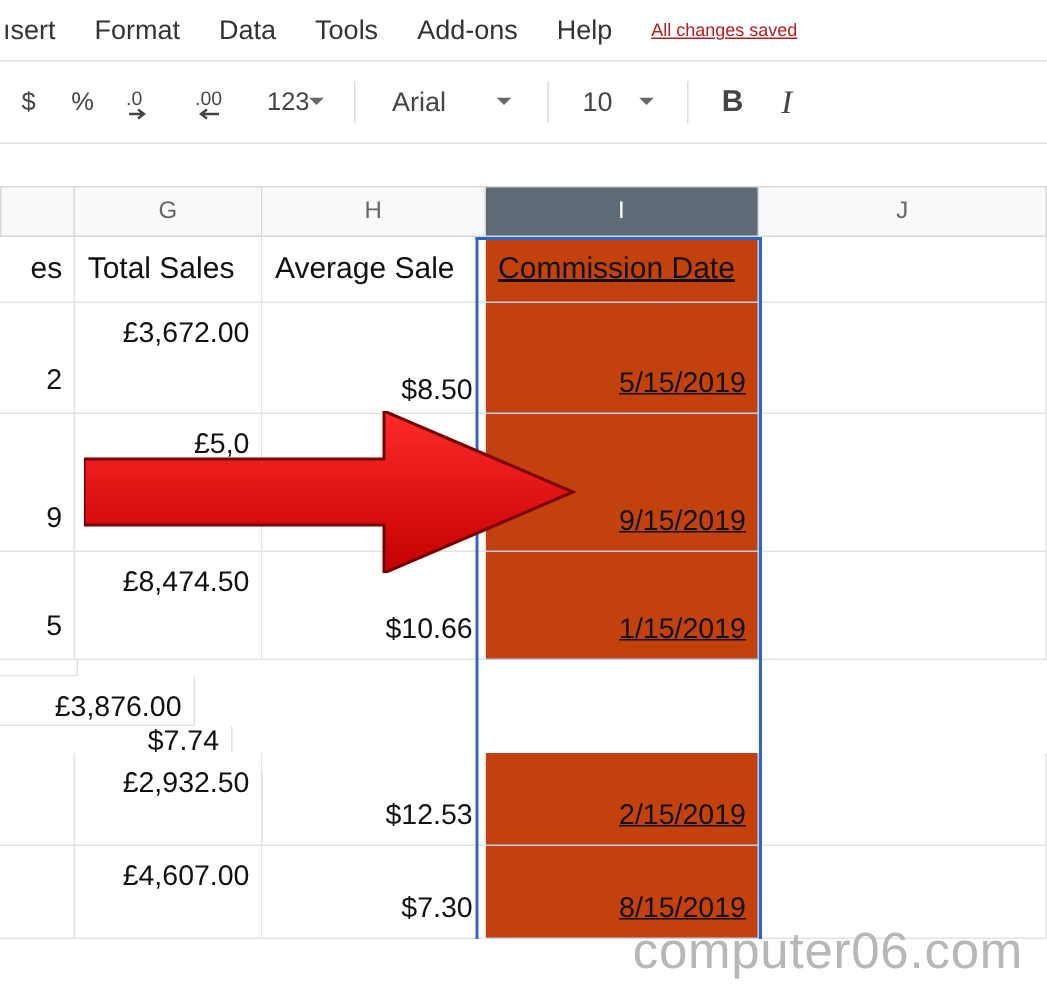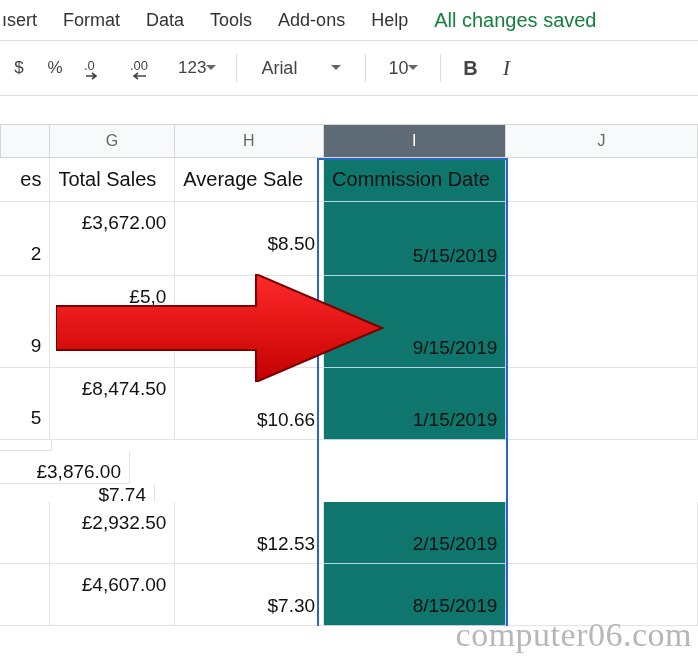--- a/index.html
+++ b/index.html
@@ -15,22 +15,23 @@
     display: flex;
     align-items: center;
     gap: 26px;
     padding: 6px 0 6px 2px;
     font-size: 18px;
     color: #333;
     height: 40px;
   }
   .menubar .menu-item { cursor: pointer; }
   .saved-link {
-    color: #15803d;
-    font-size: 20px;
+    color: #b91c1c;
+    text-decoration: underline;
+    font-size: 12px;
     cursor: pointer;
     white-space: nowrap;
   }
   .toolbar {
     display: flex;
     align-items: center;
     gap: 6px;
     padding: 6px 4px;
     border-top: 1px solid #e0e0e0;
     border-bottom: 1px solid #e0e0e0;
@@ -60,20 +61,21 @@
     display: flex;
     align-items: center;
     gap: 34px;
     padding: 0 10px;
     font-size: 18px;
     cursor: pointer;
   }
   .size-select {
     display: flex;
     align-items: center;
+    gap: 18px;
     padding: 0 8px;
     font-size: 18px;
     cursor: pointer;
   }
   .bold-btn { font-weight: bold; font-size: 20px; }
   .italic-btn { font-style: italic; font-family: 'Times New Roman', serif; font-size: 22px; }
 
   .grid-wrap {
     position: relative;
     margin-top: 28px;
@@ -111,43 +113,44 @@
     color: #111;
     padding: 0 8px;
     background: #fff;
   }
   .row.header-row .cell {
     font-size: 20px;
     height: 44px;
   }
   .cell.right { justify-content: flex-end; }
   .cell.sel {
-    background: #0f766e;
+    background: #c2410c;
     border-right-color: #bcd2ec;
     border-bottom-color: #bcd2ec;
+    text-decoration: underline;
   }
   .col-F { width: 52px; }
   .col-G { width: 130px; }
   .col-H { width: 155px; }
   .col-I { width: 190px; }
   .col-J { width: 200px; }
 
   .arrow {
     position: absolute;
     top: 274px;
     left: 56px;
     z-index: 50;
     pointer-events: none;
   }
   .watermark {
     position: absolute;
     bottom: 12px;
-    right: 6px;
+    right: 16px;
     font-size: 34px;
-    font-family: Liberation Serif, serif;
+    font-family: Liberation Sans, sans-serif;
     color: #b7b7b7;
     letter-spacing: 0.5px;
     pointer-events: none;
   }
 
   .sel-border-top {
     position: absolute;
     top: 0;
     left: 317px;
     width: 190px;
@@ -246,21 +249,21 @@
       <div class="cell col-G">Total Sales</div>
       <div class="cell col-H">Average Sale</div>
       <div class="cell col-I sel">Commission Date</div>
       <div class="cell col-J"></div>
     </div>
 
     <div id="data-rows-container">
         <div class="row" style="height: 74px;">
           <div class="cell col-F right" style="height: 74px; align-items: flex-end; padding-bottom: 10px;">2</div>
           <div class="cell col-G" style="height: 74px; justify-content: flex-end; align-items: flex-start; padding-top: 10px;">£3,672.00</div>
-          <div class="cell col-H" style="height: 74px; justify-content: flex-end; align-items: flex-end; padding-bottom: 20px;">$8.50</div>
+          <div class="cell col-H" style="height: 74px; justify-content: flex-end; align-items: flex-end; padding-bottom: 3px;">$8.50</div>
           <div class="cell col-I sel" style="height: 74px; justify-content: flex-end; align-items: flex-end; padding-bottom: 8px;">5/15/2019</div>
           <div class="cell col-J" style="height: 74px;"></div>
         </div>
         <div class="row" style="height: 92px;">
           <div class="cell col-F right" style="height: 92px; align-items: flex-end; padding-bottom: 10px;">9</div>
           <div class="cell col-G" style="height: 92px; justify-content: flex-end; align-items: flex-start; padding-top: 10px;">£5,0</div>
           <div class="cell col-H" style="height: 92px; justify-content: flex-end; align-items: flex-end; padding-bottom: 8px;"></div>
           <div class="cell col-I sel" style="height: 92px; justify-content: flex-end; align-items: flex-end; padding-bottom: 8px;">9/15/2019</div>
           <div class="cell col-J" style="height: 92px;"></div>
         </div>

